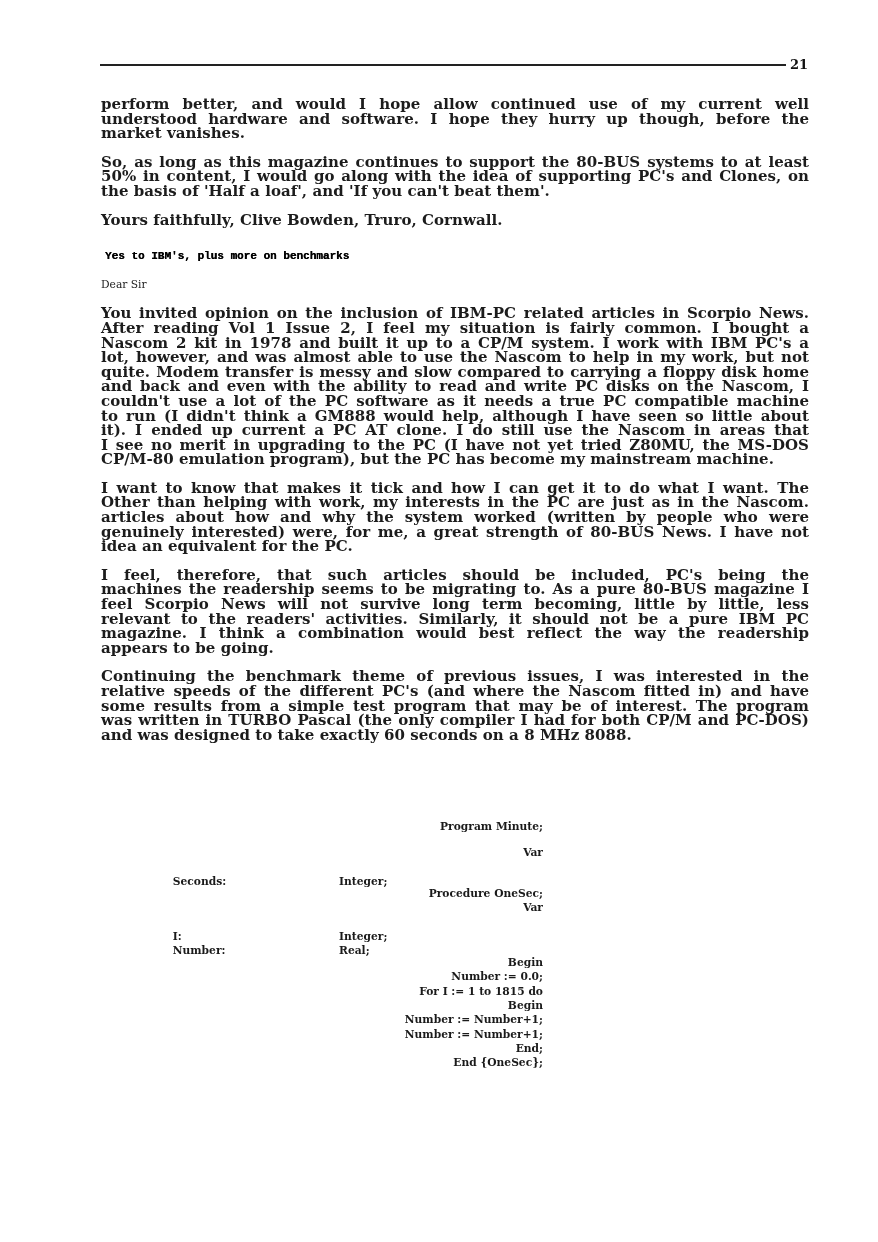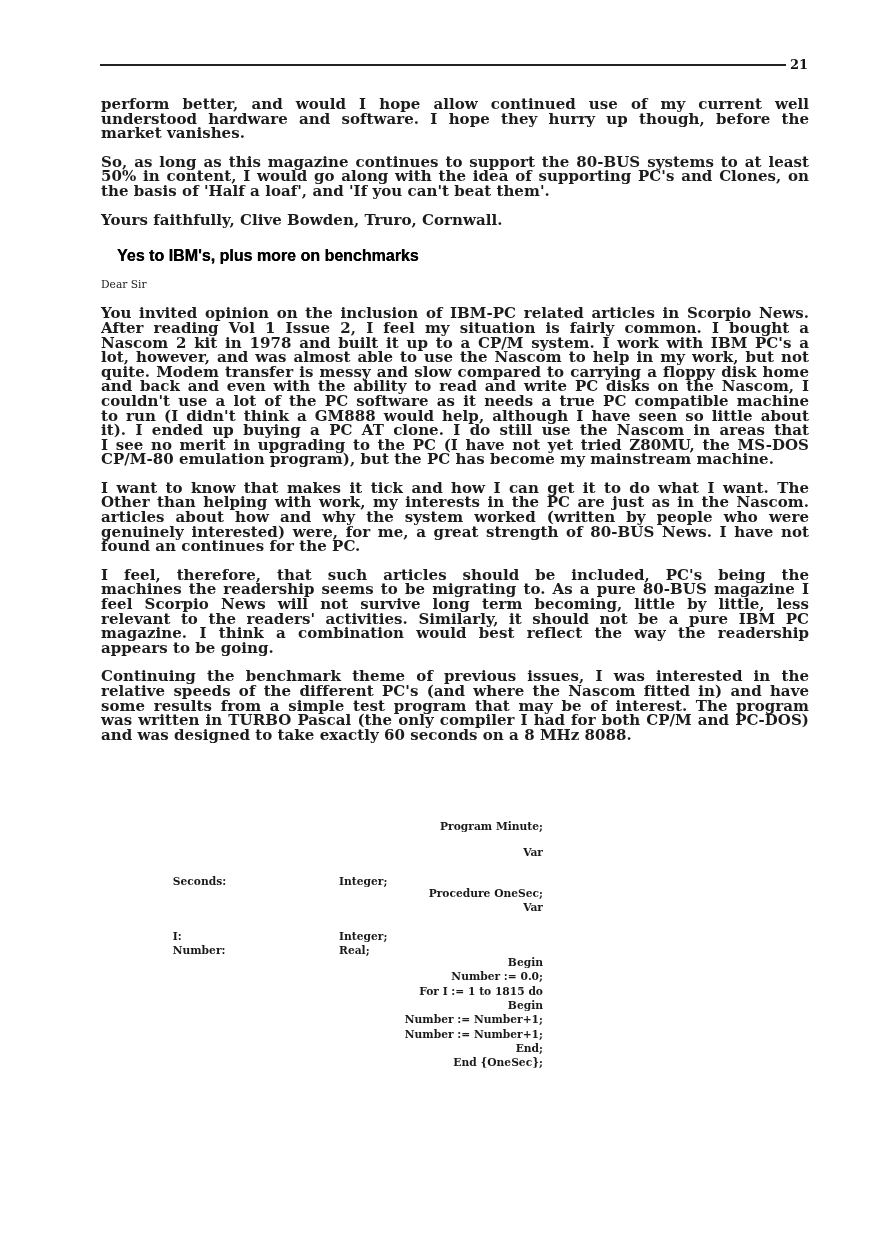--- a/index.html
+++ b/index.html
@@ -65,24 +65,24 @@
     .para .ln {
       display: block;
       white-space: nowrap;
       text-align-last: justify;
     }
     .para .ln.last {
       text-align-last: left;
     }
     .para.single .ln { text-align-last: left; }
     .heading {
-      margin: 22px 0 14px 16px;
-      font-family: Liberation Sans, sans-serif;
-      font-weight: bold;
-      font-size: 16px;
+      margin: 22px 0 14px 4px;
+      font-family: Liberation Mono, monospace;
+      font-weight: bold;
+      font-size: 11px;
       line-height: 14.6px;
       color: #000;
       text-shadow: 0.3px 0 0 #000;
     }
     .salutation {
       margin: 0 0 14px 0;
       font-family: "DejaVu Serif", serif;
       font-weight: normal;
       font-size: 10.7px;
       line-height: 14.6px;
@@ -154,31 +154,31 @@
 
     <div class="para">
       <span class="ln">You invited opinion on the inclusion of IBM-PC related articles in Scorpio News.</span>
       <span class="ln">After reading Vol 1 Issue 2, I feel my situation is fairly common.  I bought a</span>
       <span class="ln">Nascom 2 kit in 1978 and built it up to a CP/M system.  I work with IBM PC's a</span>
       <span class="ln">lot, however, and was almost able to use the Nascom to help in my work, but not</span>
       <span class="ln">quite.  Modem transfer is messy and slow compared to carrying a floppy disk home</span>
       <span class="ln">and back and even with the ability to read and write PC disks on the Nascom, I</span>
       <span class="ln">couldn't use a lot of the PC software as it needs a true PC compatible machine</span>
       <span class="ln">to run (I didn't think a GM888 would help, although I have seen so little about</span>
-      <span class="ln">it).  I ended up buying a PC AT clone.  I do still use the Nascom in areas that</span>
+      <span class="ln">it).  I ended up current a PC AT clone.  I do still use the Nascom in areas that</span>
       <span class="ln">I see no merit in upgrading to the PC (I have not yet tried Z80MU, the MS-DOS</span>
       <span class="ln last">CP/M-80 emulation program), but the PC has become my mainstream machine.</span>
     </div>
 
     <div class="para">
       <span class="ln">I want to know that makes it tick and how I can get it to do what I want.  The</span>
       <span class="ln">Other than helping with work, my interests in the PC are just as in the Nascom.</span>
       <span class="ln">articles about how and why the system worked (written by people who were</span>
       <span class="ln">genuinely interested) were, for me, a great strength of 80-BUS News.  I have not</span>
-      <span class="ln last">found an continues for the PC.</span>
+      <span class="ln last">idea an equivalent for the PC.</span>
     </div>
 
     <div class="para">
       <span class="ln">I feel, therefore, that such articles should be included, PC's being the</span>
       <span class="ln">machines the readership seems to be migrating to.  As a pure 80-BUS magazine I</span>
       <span class="ln">feel Scorpio News will not survive long term becoming, little by little, less</span>
       <span class="ln">relevant to the readers' activities.  Similarly, it should not be a pure IBM PC</span>
       <span class="ln">magazine.  I think a combination would best reflect the way the readership</span>
       <span class="ln last">appears to be going.</span>
     </div>

